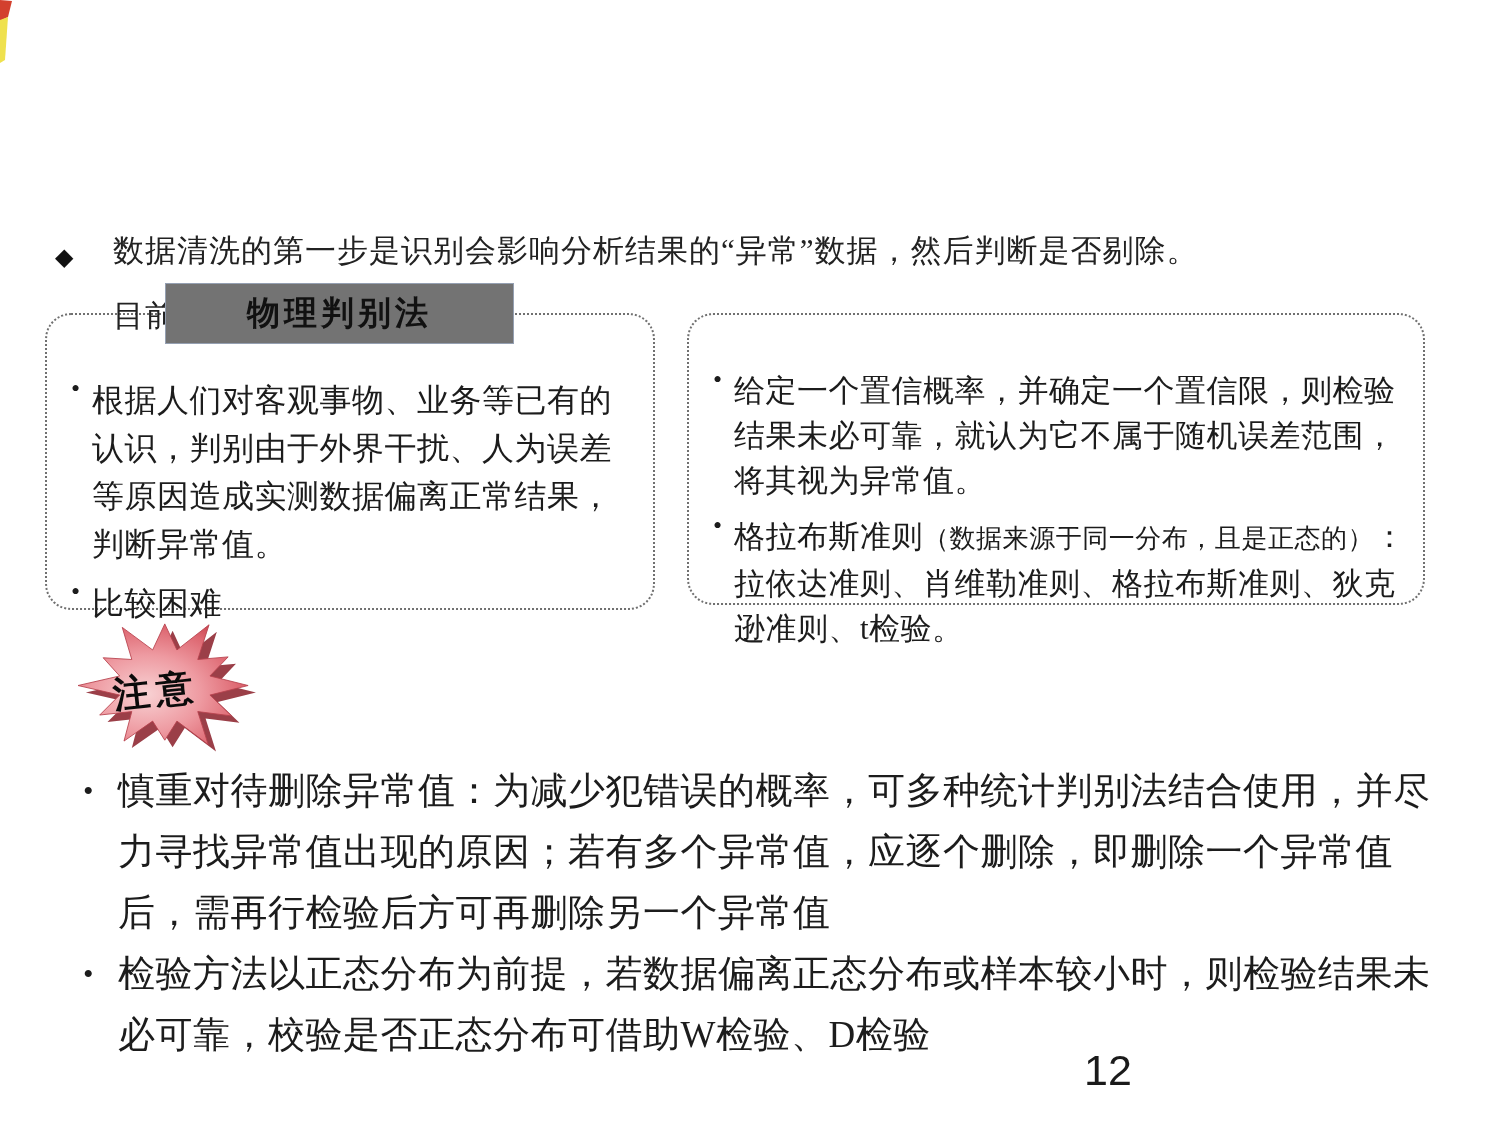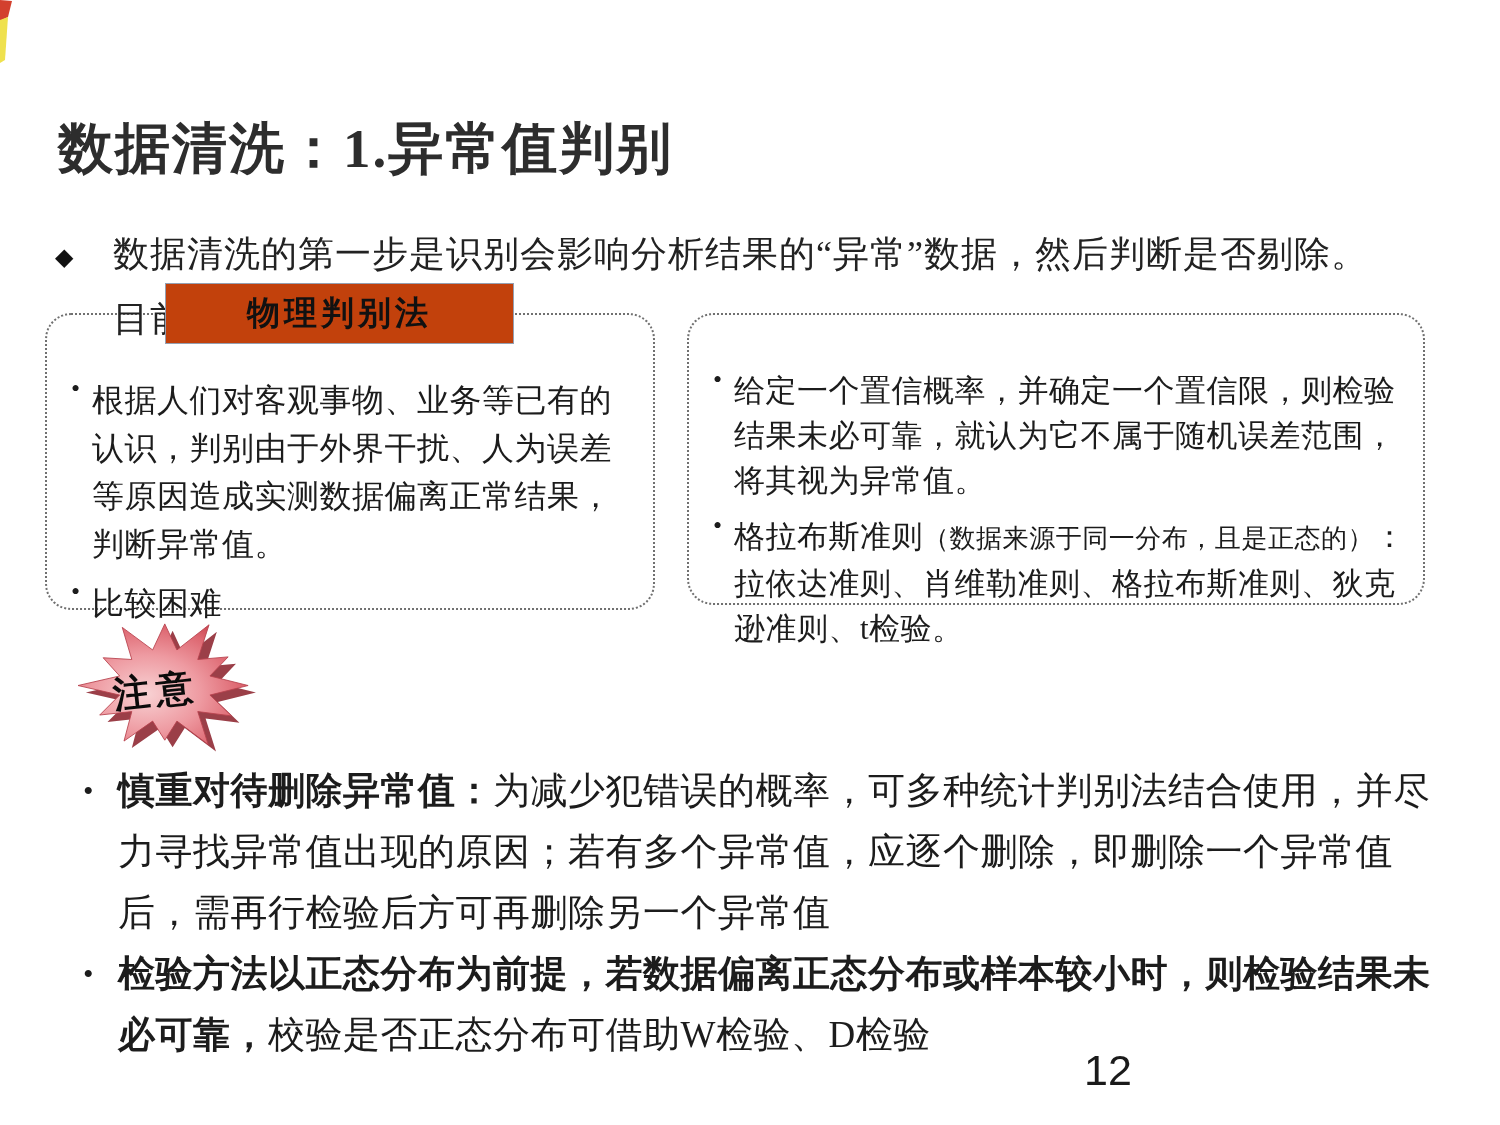--- a/index.html
+++ b/index.html
@@ -9,28 +9,28 @@
   }
   
   .corner{position:absolute;left:0;top:0;width:18px;height:72px;}
   
   .title{
     position:absolute;left:58px;top:112px;margin:0;
     font-size:55px;font-weight:bold;letter-spacing:2px;color:#2d2d2d;white-space:nowrap;
   }
   
   .diamond{position:absolute;left:55px;top:243px;font-size:24px;color:#111;z-index:2;}
-  .intro-line{position:absolute;font-size:36px;letter-spacing:1px;white-space:nowrap;z-index:2;color:#222;}
+  .intro-line{position:absolute;font-size:31px;letter-spacing:1px;white-space:nowrap;z-index:2;color:#222;}
   .intro-line1{left:113px;top:230px;}
   .intro-line2a{left:113px;top:295px;}
   .intro-line2b{left:500px;top:295px;}
   
   .method-label{
     position:absolute;height:59px;z-index:5;
-    background:#c2410c;border:1px solid #95a0b2;
+    background:#737373;border:1px solid #95a0b2;
     display:flex;align-items:center;justify-content:center;
     font-size:33px;font-weight:600;letter-spacing:4px;color:#111;
   }
   .label-physical{left:165px;top:283px;width:347px;}
   .label-statistical{left:905px;top:283px;width:357px;}
   
   .dotted-box{
     position:absolute;z-index:1;border:2px dotted #707070;border-radius:26px;
     box-sizing:border-box;background:transparent;
   }
@@ -49,39 +49,38 @@
     position:absolute;left:0;top:0;width:100%;height:100%;
     display:flex;align-items:center;justify-content:center;
     font-size:37px;font-weight:bold;letter-spacing:6px;color:#0b0b0b;
     transform:translate(-14px,2px) rotate(-6deg);
   }
   
   .notes{position:absolute;left:60px;top:760px;width:1375px;z-index:2;}
   .note-item{display:flex;align-items:flex-start;font-size:37px;line-height:61px;}
   .ndot{flex:0 0 58px;padding-left:23px;box-sizing:border-box;font-size:30px;}
   .ntext{flex:1;letter-spacing:0.5px;}
-  .ntext b{font-weight:bold;}
+  .ntext b{font-weight:normal;}
   
   .page-number{
     position:absolute;left:1068px;top:1046px;font-size:43px;color:#1a1a1a;
     font-family:"Liberation Sans","DejaVu Sans",sans-serif;
     margin-left:16px;
   }
 </style>
 </head>
 <body>
 
 <div class="slide">
 
   <svg class="corner" viewBox="0 0 18 72" preserveAspectRatio="none">
     <path d="M0,0 L12,1 L8,17 L0,21 Z" fill="#d3402e"></path>
     <path d="M0,20 L8,17 L5,60 L0,63 Z" fill="#efe14e"></path>
   </svg>
 
-  <h1 class="title">数据清洗：1.异常值判别</h1>
 
   <span class="diamond">◆</span>
   <div class="intro-line intro-line1">数据清洗的第一步是识别会影响分析结果的“异常”数据，然后判断是否剔除。</div>
   <div class="intro-line intro-line2a">目前</div>
 
   <div class="method-label label-physical">物理判别法</div>
 
   <div class="dotted-box box-left">
     <div class="box-item">
       <span class="bdot">•</span>

